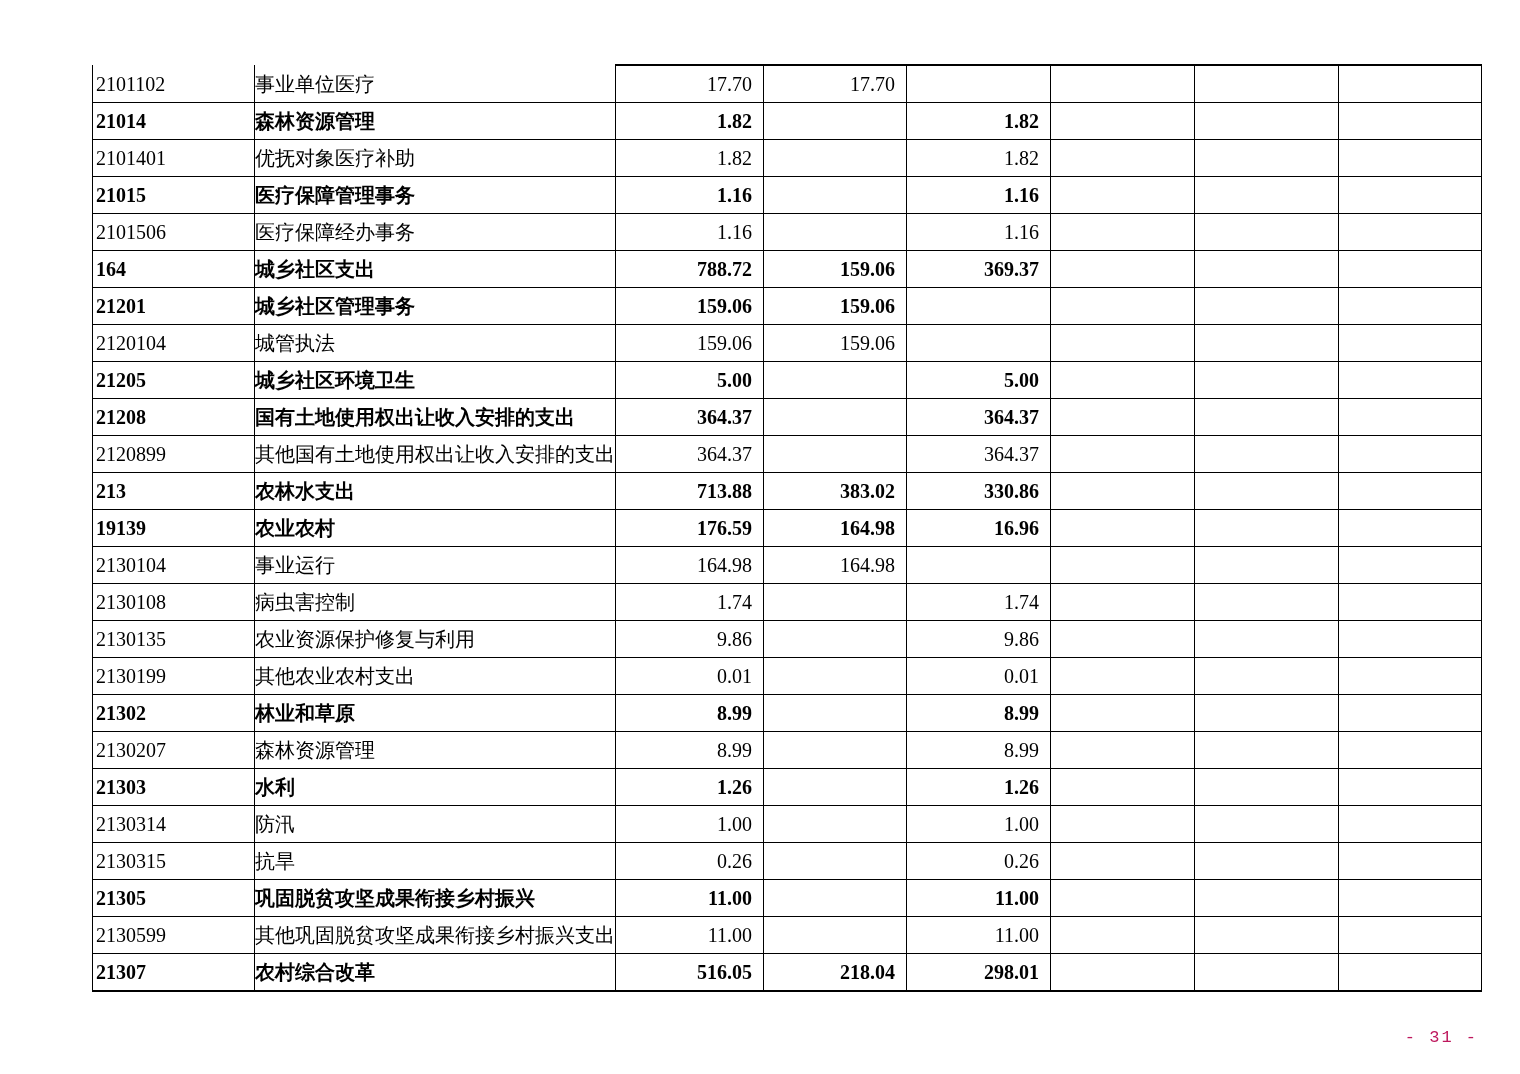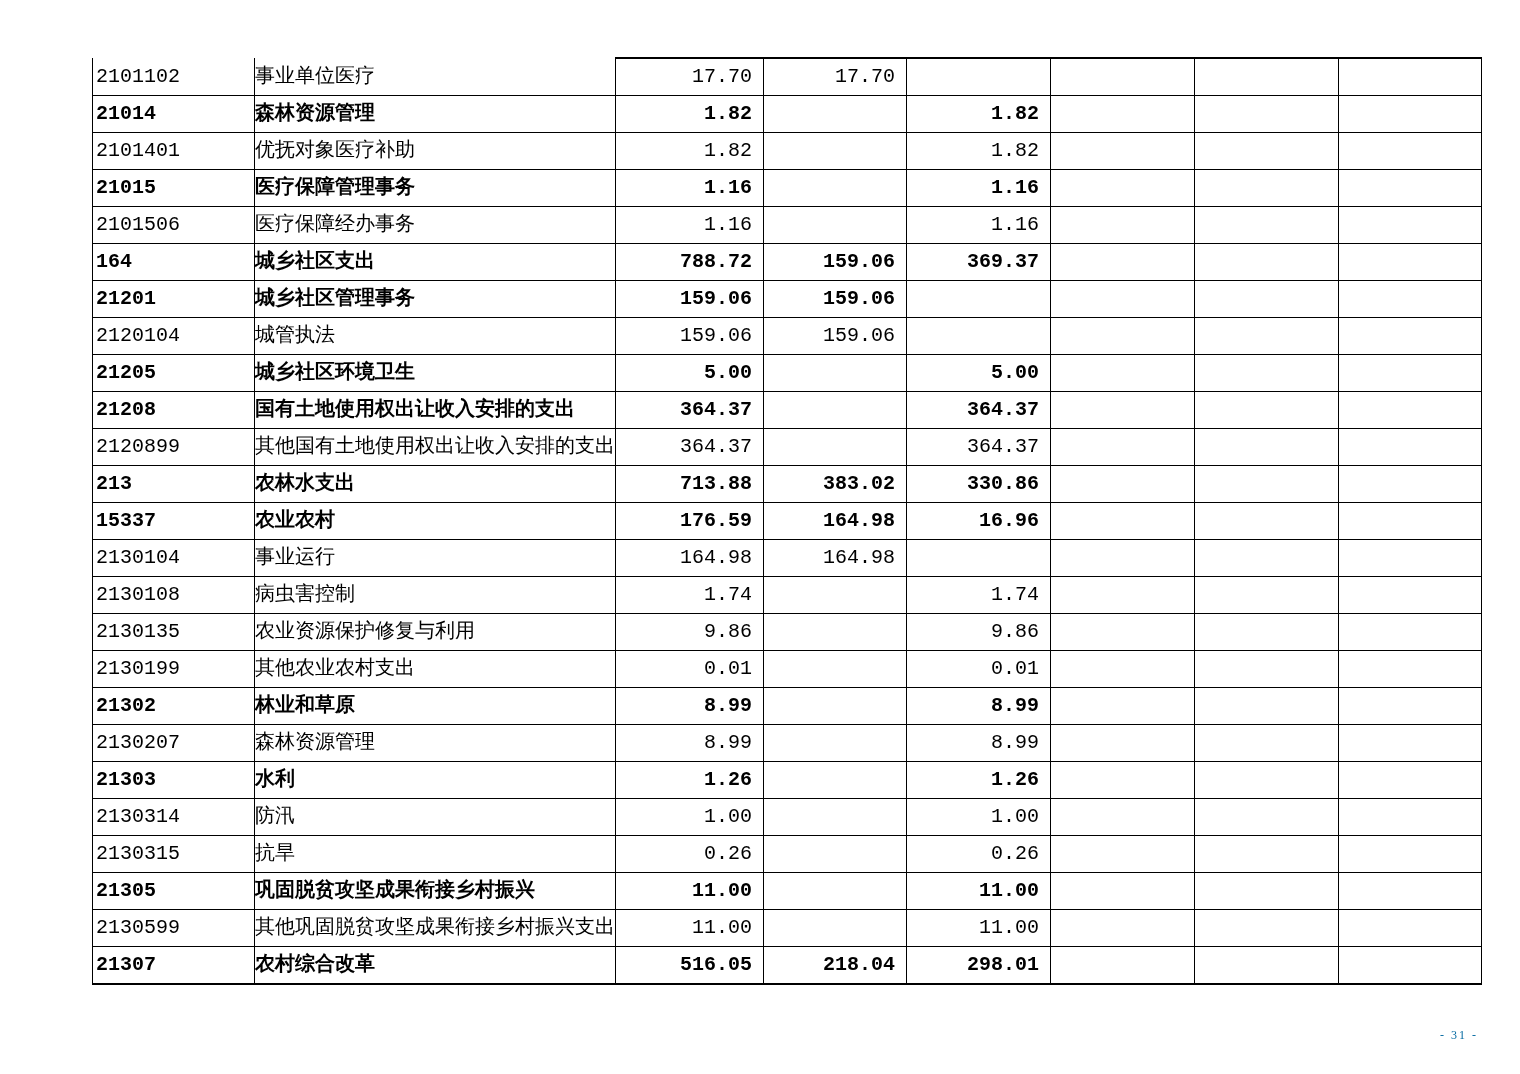--- a/index.html
+++ b/index.html
@@ -12,25 +12,24 @@
     width: 1520px;
     height: 1074px;
     background: #ffffff;
     overflow: hidden;
     font-family: "Liberation Serif", "DejaVu Serif", serif;
     color: #000000;
   }
   table.budget-table {
     position: absolute;
     left: 92px;
-    top: 57px;
+    top: 64px;
     width: 1389px;
     border-collapse: collapse;
     table-layout: fixed;
-    font-family: Liberation Mono, monospace;
   }
   table.budget-table tr {
     height: 36.6px;
   }
   table.budget-table td {
     border: 1px solid #000000;
     padding: 0;
     font-size: 20px;
     line-height: 36px;
     white-space: nowrap;
@@ -58,24 +57,24 @@
   table.budget-table tr:last-child td {
     border-bottom: 2px solid #000000;
   }
   table.budget-table tr.bold-row td {
     font-weight: bold;
   }
   .page-number {
     position: absolute;
     top: 1028px;
     right: 42px;
-    font-size: 12px;
+    font-size: 17px;
     letter-spacing: 2px;
-    color: #0369a1;
-    font-family: Liberation Serif, serif;
+    color: #be185d;
+    font-family: Liberation Mono, monospace;
   }
 </style>
 </head>
 <body>
 
 <div class="page">
 
   <table class="budget-table">
     <colgroup>
       <col style="width:162px">
@@ -203,21 +202,21 @@
           <td class="code-cell no-top">213</td>
           <td class="name-cell no-top">农林水支出</td>
           <td class="num-cell top-heavy">713.88</td>
           <td class="num-cell top-heavy">383.02</td>
           <td class="num-cell top-heavy">330.86</td>
           <td class="num-cell top-heavy"></td>
           <td class="num-cell top-heavy"></td>
           <td class="num-cell top-heavy"></td>
         </tr>
         <tr class="bold-row">
-          <td class="code-cell no-top">15337</td>
+          <td class="code-cell no-top">19139</td>
           <td class="name-cell no-top">农业农村</td>
           <td class="num-cell top-heavy">176.59</td>
           <td class="num-cell top-heavy">164.98</td>
           <td class="num-cell top-heavy">16.96</td>
           <td class="num-cell top-heavy"></td>
           <td class="num-cell top-heavy"></td>
           <td class="num-cell top-heavy"></td>
         </tr>
         <tr>
           <td class="code-cell no-top">2130104</td>

